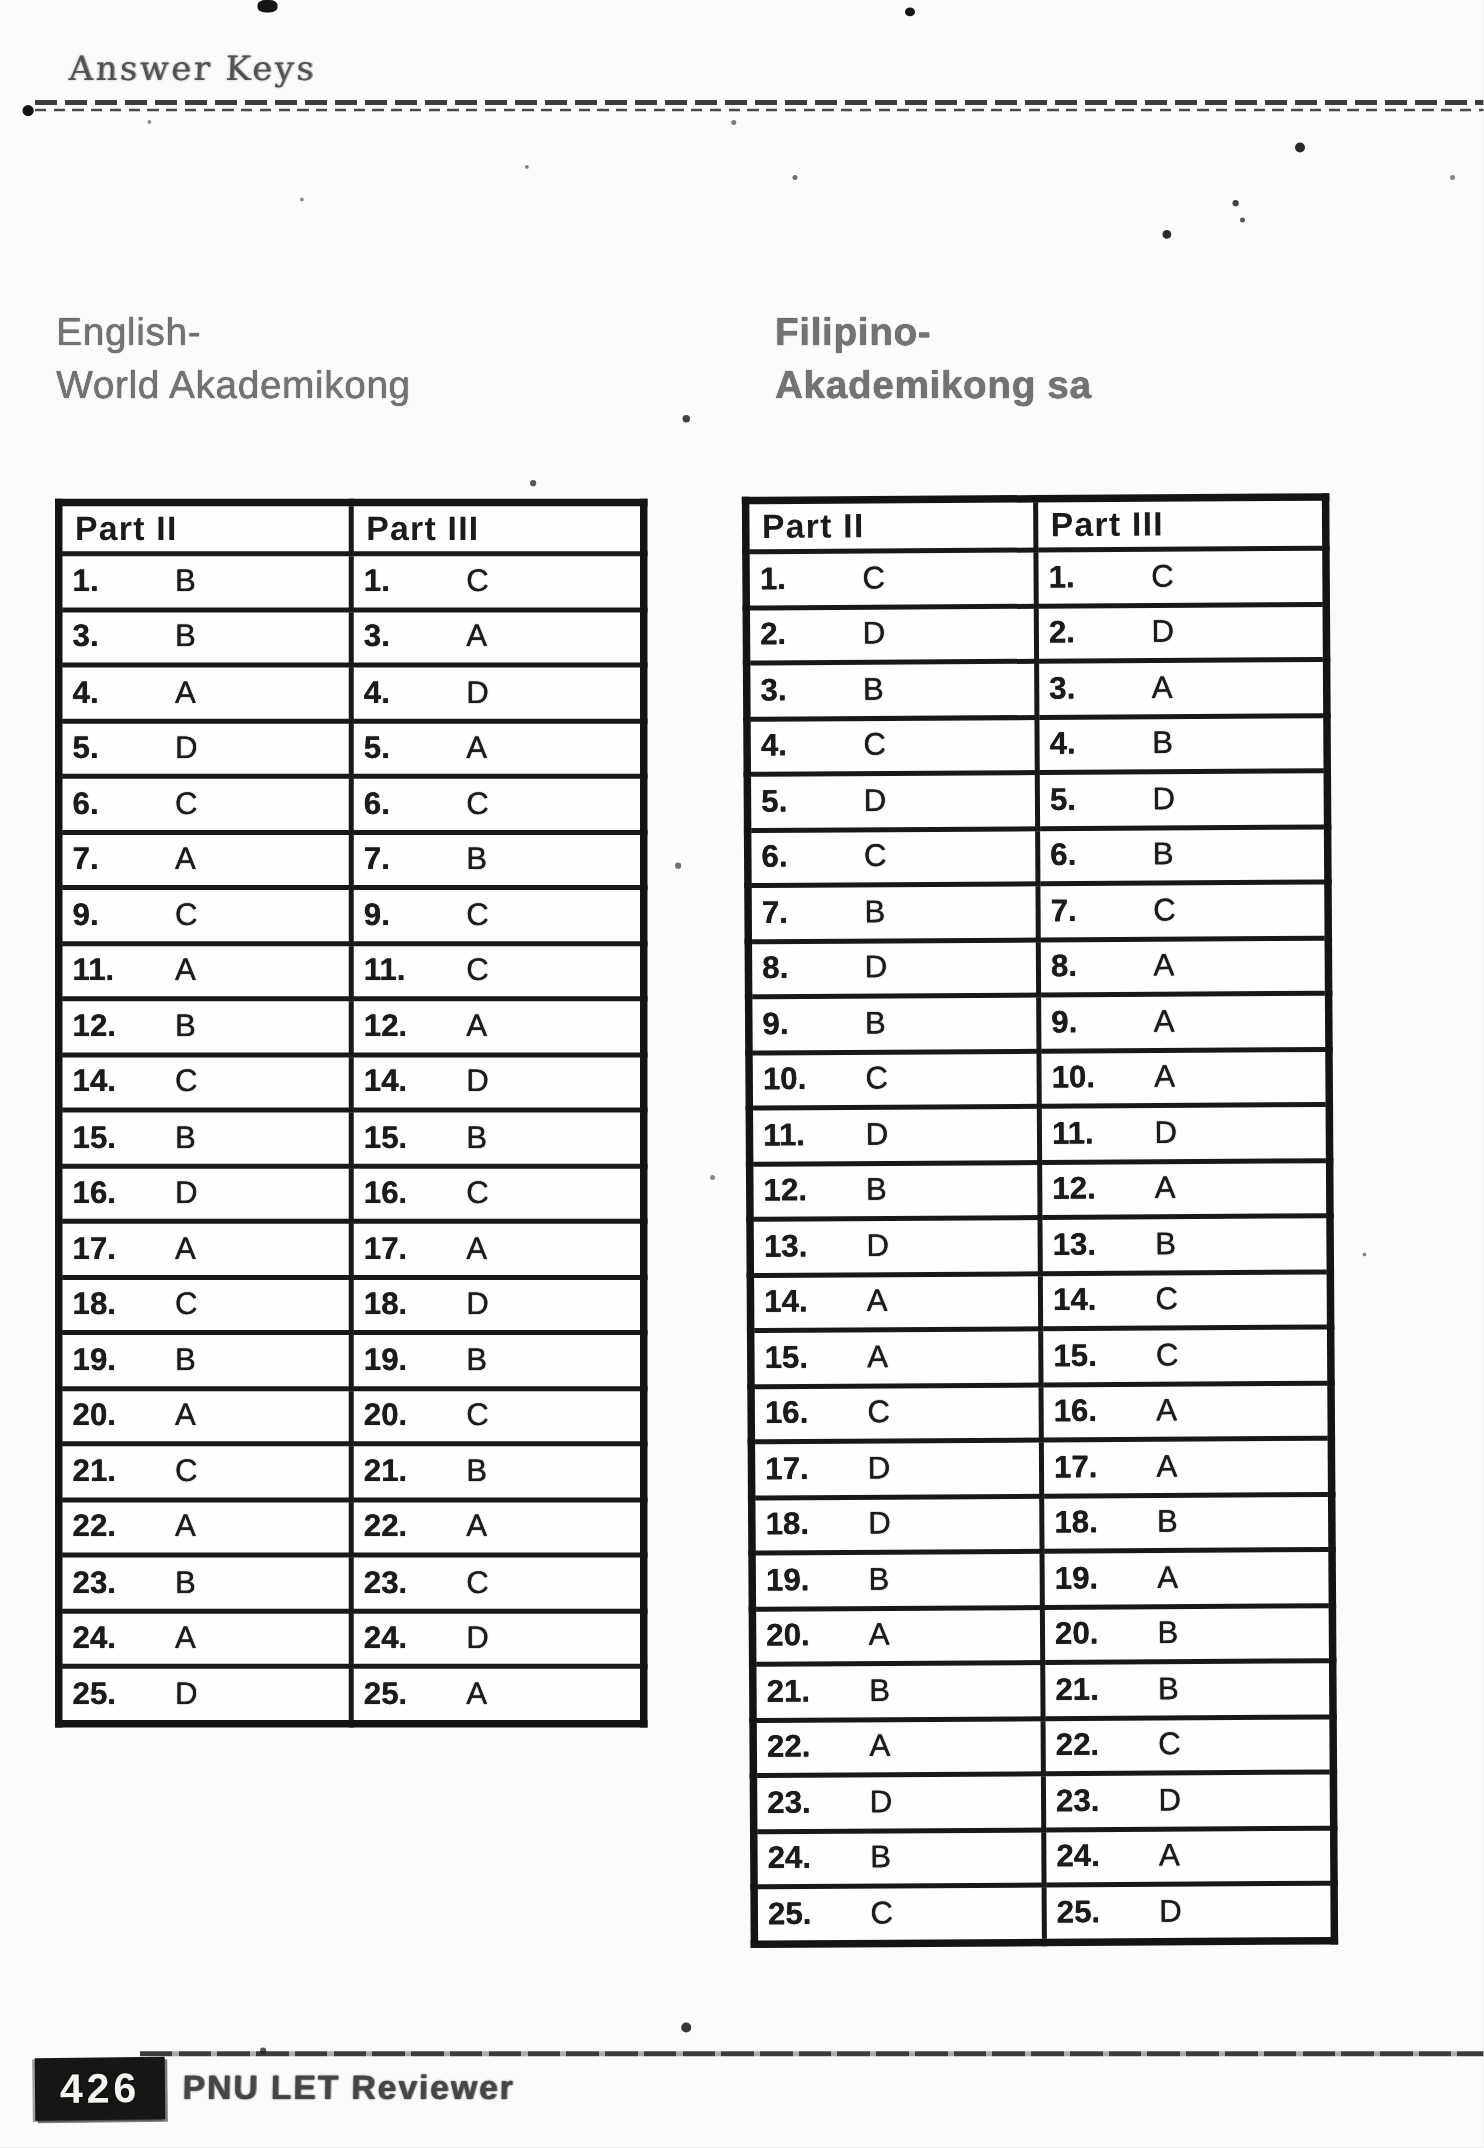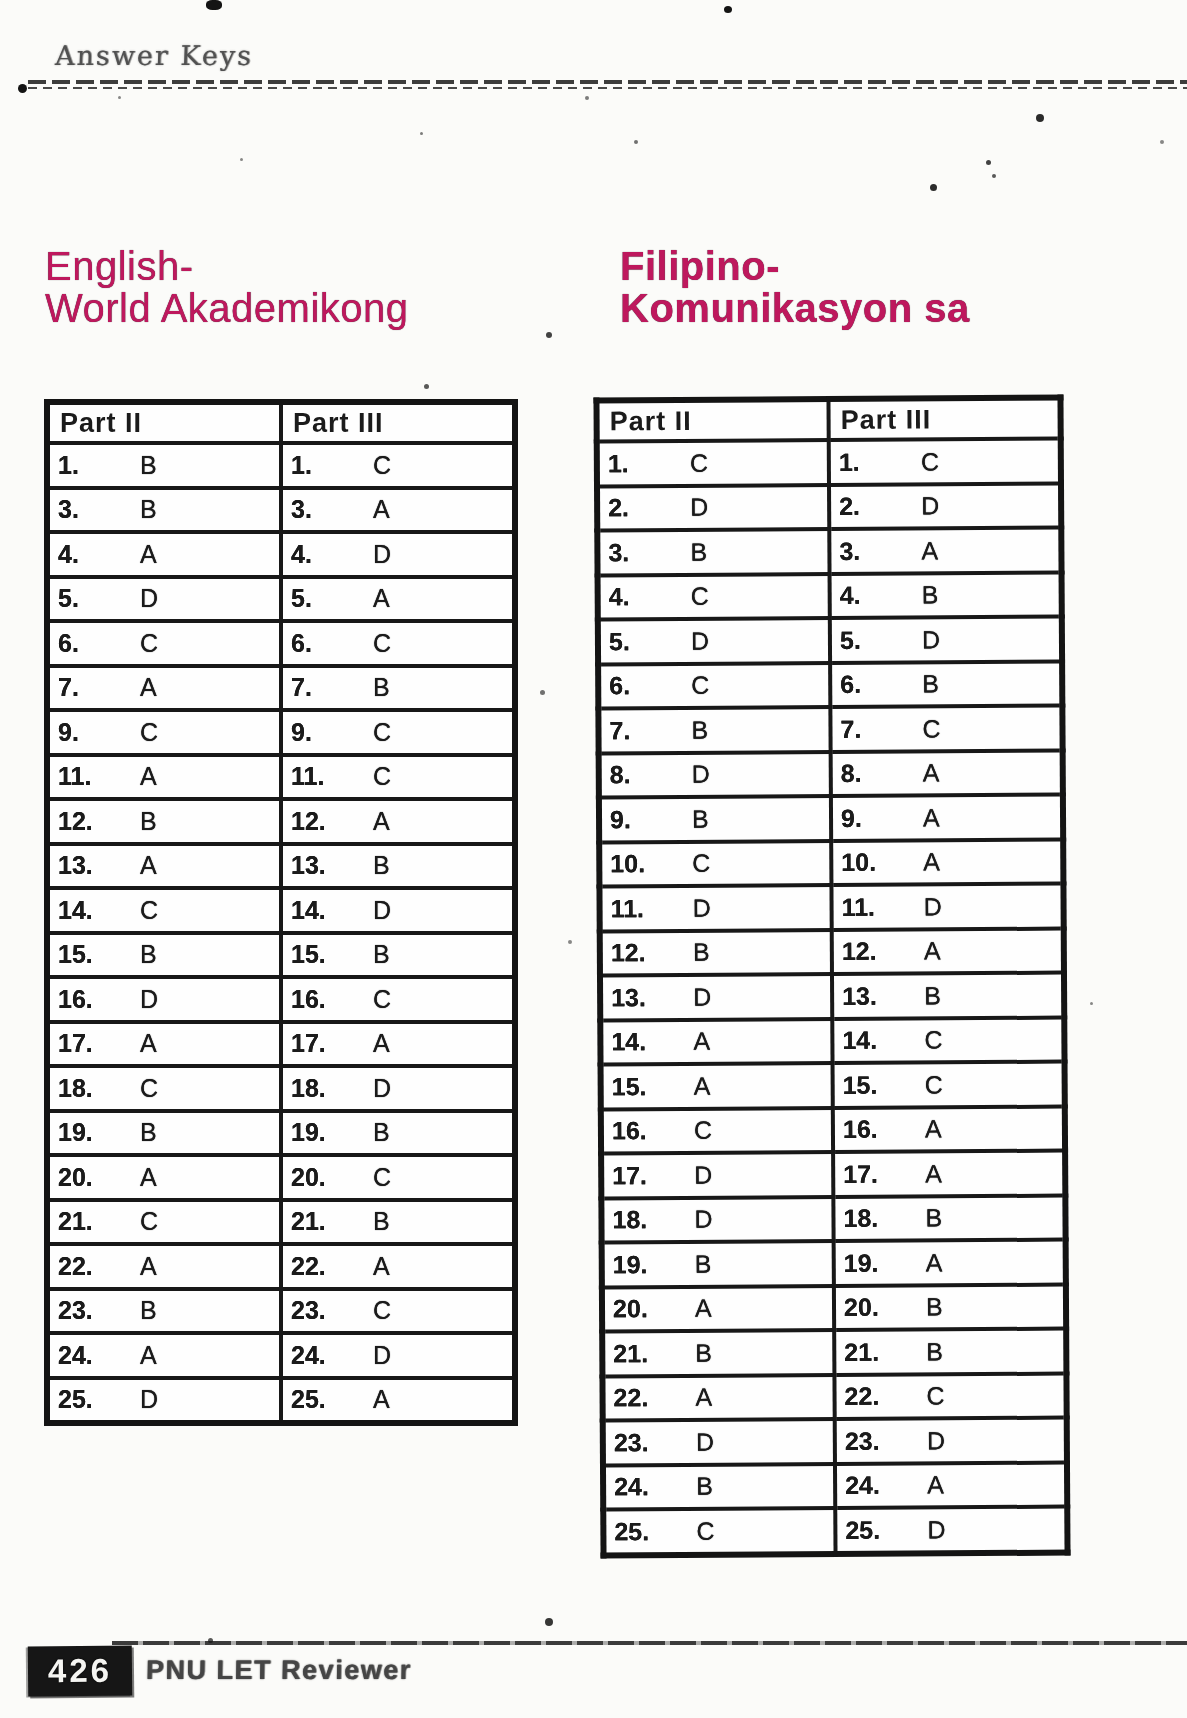--- a/index.html
+++ b/index.html
@@ -18,21 +18,21 @@
   }
   .header-rule{
     position:absolute; left:28px; right:0; top:80px; height:11px;
     background:
       repeating-linear-gradient(90deg,#1c1c1c 0 18px, rgba(0,0,0,0) 18px 24px) 0 0/100% 4px no-repeat,
       repeating-linear-gradient(90deg,#2a2a2a 0 9px, rgba(0,0,0,0) 9px 15px) 0 7px/100% 2px no-repeat;
     opacity:.85;
   }
   
   .section-title{
-    position:absolute; font-size:40px; line-height:42px; color:#be185d;
+    position:absolute; font-size:31px; line-height:42px; color:#737373;
     letter-spacing:.5px; text-shadow:0 0 .8px #222;
   }
   .title-left{left:45px; top:245px;}
   .title-right{left:620px; top:245px;font-weight:bold;}
   
   .table-wrap{position:absolute; top:399px;}
   .wrap-left{left:44px; width:474px;}
   .wrap-right{left:597px; width:470px; transform:rotate(-0.35deg); top:396px;}
   table.answers{
     border-collapse:collapse; width:100%; table-layout:fixed;
@@ -77,21 +77,21 @@
   <div class="header-title">Answer Keys</div>
   <div class="header-rule"></div>
 
   <div class="section-title title-left">
     <div>English-</div>
     <div>World Akademikong</div>
   </div>
 
   <div class="section-title title-right">
     <div>Filipino-</div>
-    <div>Komunikasyon sa</div>
+    <div>Akademikong sa</div>
   </div>
 
   <div class="table-wrap wrap-left">
       <table class="answers">
         <thead>
           <tr>
             <th>Part II</th>
             <th>Part III</th>
           </tr>
         </thead>
@@ -124,24 +124,20 @@
             <td><span class="num">9.</span><span class="ans">C</span></td>
             <td><span class="num">9.</span><span class="ans">C</span></td>
           </tr>
           <tr>
             <td><span class="num">11.</span><span class="ans">A</span></td>
             <td><span class="num">11.</span><span class="ans">C</span></td>
           </tr>
           <tr>
             <td><span class="num">12.</span><span class="ans">B</span></td>
             <td><span class="num">12.</span><span class="ans">A</span></td>
-          </tr>
-          <tr>
-            <td><span class="num">13.</span><span class="ans">A</span></td>
-            <td><span class="num">13.</span><span class="ans">B</span></td>
           </tr>
           <tr>
             <td><span class="num">14.</span><span class="ans">C</span></td>
             <td><span class="num">14.</span><span class="ans">D</span></td>
           </tr>
           <tr>
             <td><span class="num">15.</span><span class="ans">B</span></td>
             <td><span class="num">15.</span><span class="ans">B</span></td>
           </tr>
           <tr>

